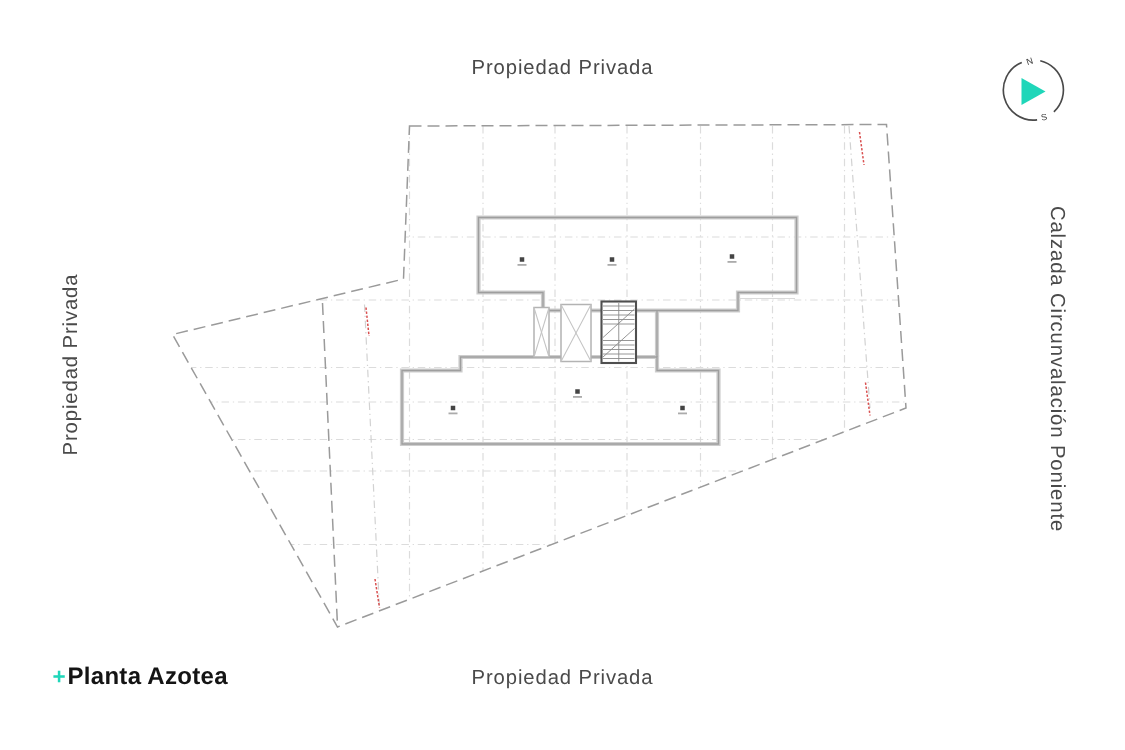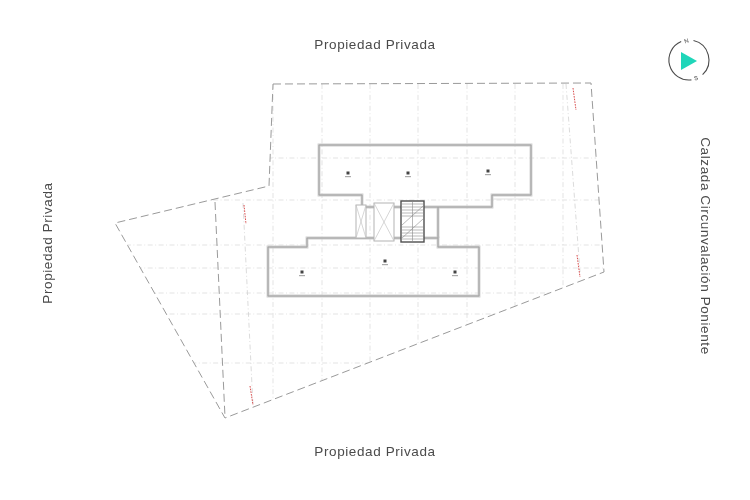--- a/index.html
+++ b/index.html
@@ -173,14 +173,17 @@
       <text x="684" y="43" font-size="6" fill="#3a3a3a" transform="rotate(-18 686 40)" font-family="Liberation Sans, sans-serif">N</text>
       <text x="694" y="80" font-size="6" fill="#3a3a3a" transform="rotate(-12 697 78)" font-family="Liberation Sans, sans-serif">S</text>
     </g>
   </svg>
 
   <div class="edge-label top">Propiedad Privada</div>
   <div class="edge-label bottom">Propiedad Privada</div>
   <div class="edge-label left">Propiedad Privada</div>
   <div class="edge-label right">Calzada Circunvalación Poniente</div>
 
+  <div class="sheet-title">
+    <span class="plus">+</span><span>Planta Azotea</span>
+  </div>
 
 </div>
 
 </body></html>

